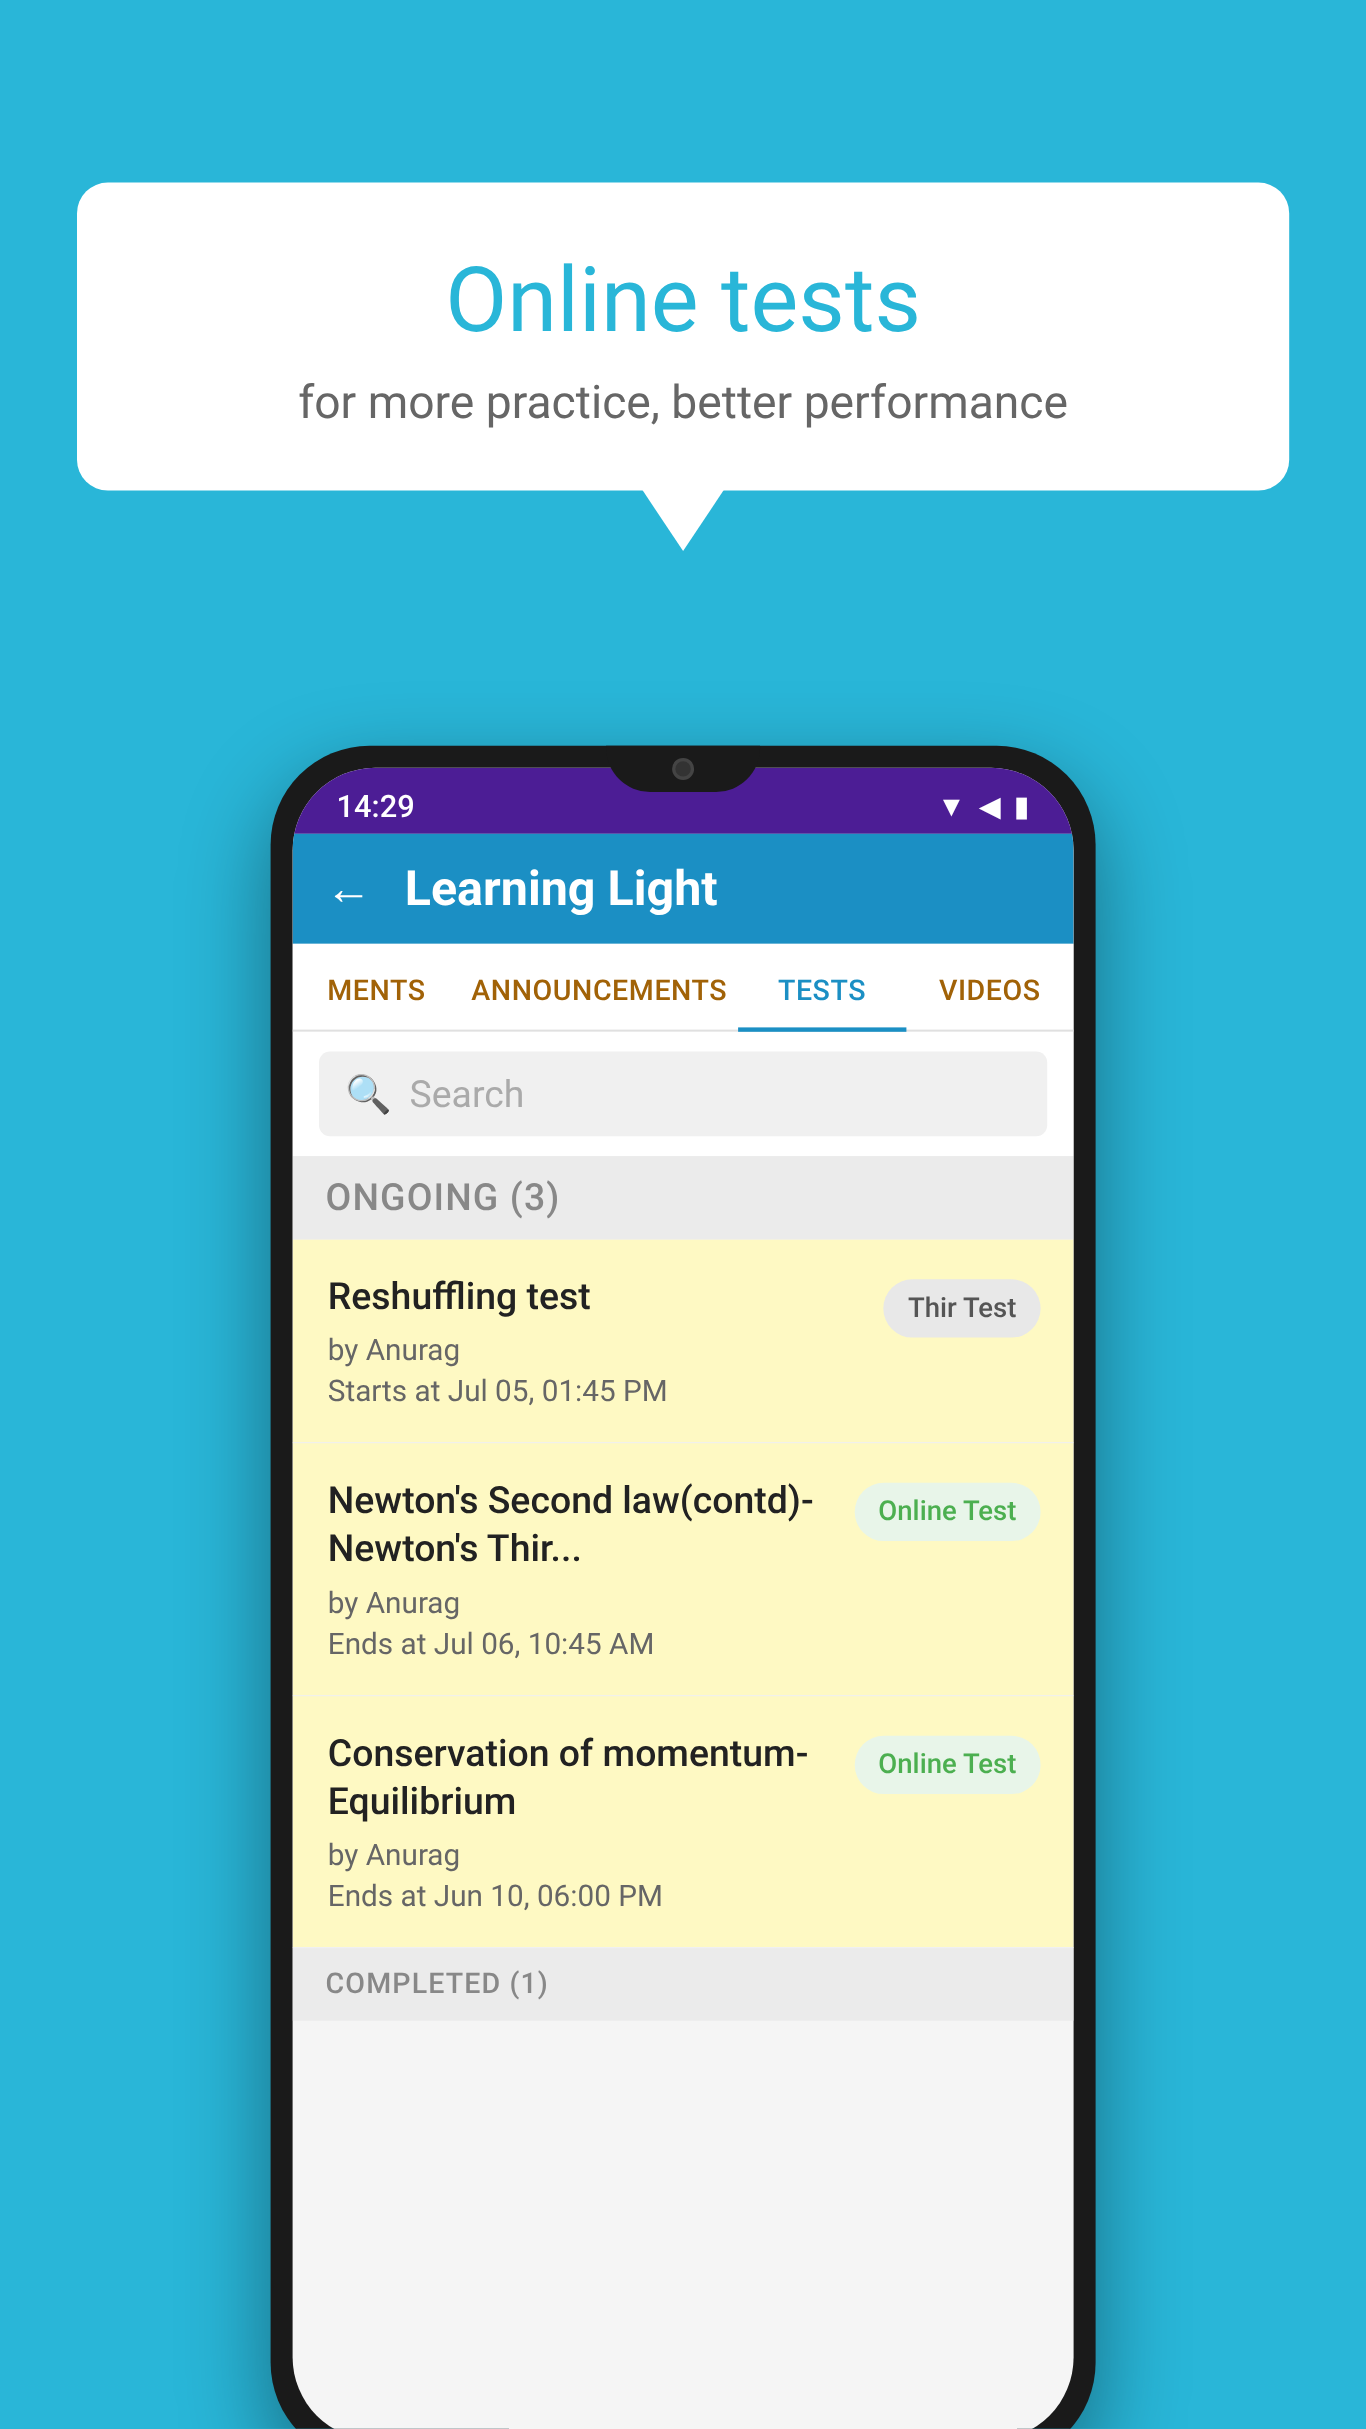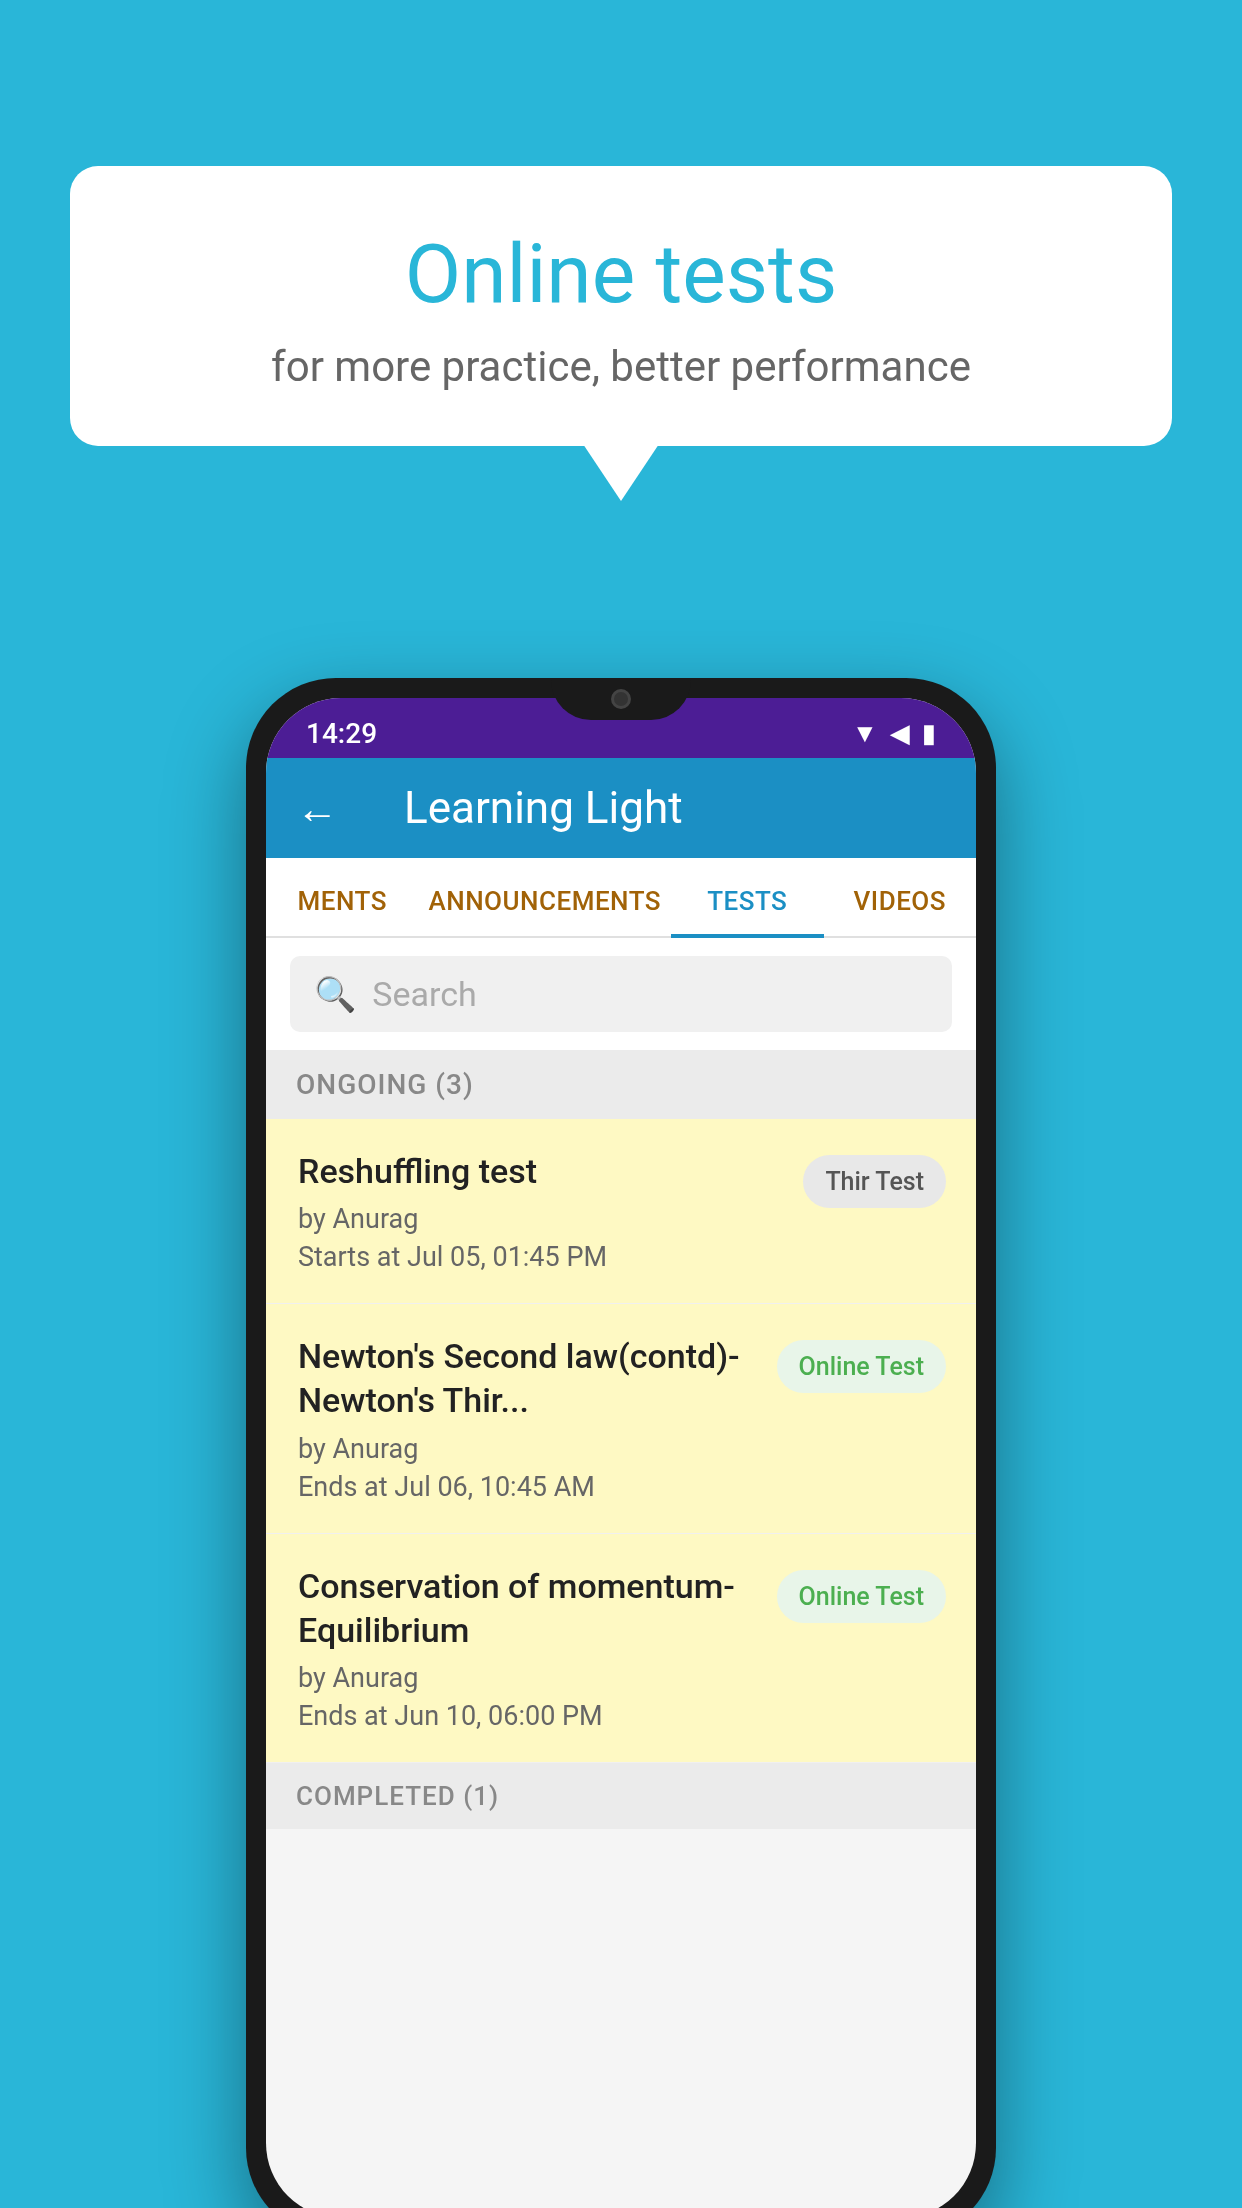--- a/index.html
+++ b/index.html
@@ -144,22 +144,21 @@
 
     .back-arrow {
       color: white;
       font-size: 42px;
       cursor: pointer;
     }
 
     .app-title {
       color: white;
       font-size: 44px;
-      font-weight: 400;
-      margin-left: 36px;
+      font-weight: 700;
     }
 
     
     .tabs-bar {
       background: white;
       display: flex;
       border-bottom: 2px solid #e0e0e0;
     }
 
     .tab {
@@ -213,21 +212,21 @@
       font-size: 34px;
     }
 
     
     .section-header {
       background: #ebebeb;
       padding: 18px 30px;
     }
 
     .section-label {
-      font-size: 28px;
+      font-size: 34px;
       color: #888;
       font-weight: 500;
       letter-spacing: 1px;
     }
 
     
     .tests-list {
       background: #fef9c3;
     }
 

